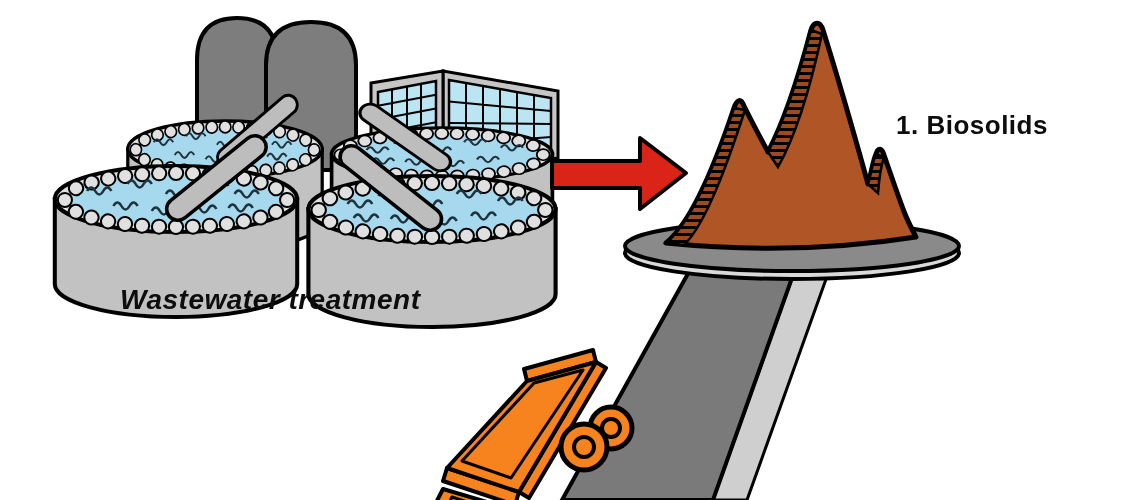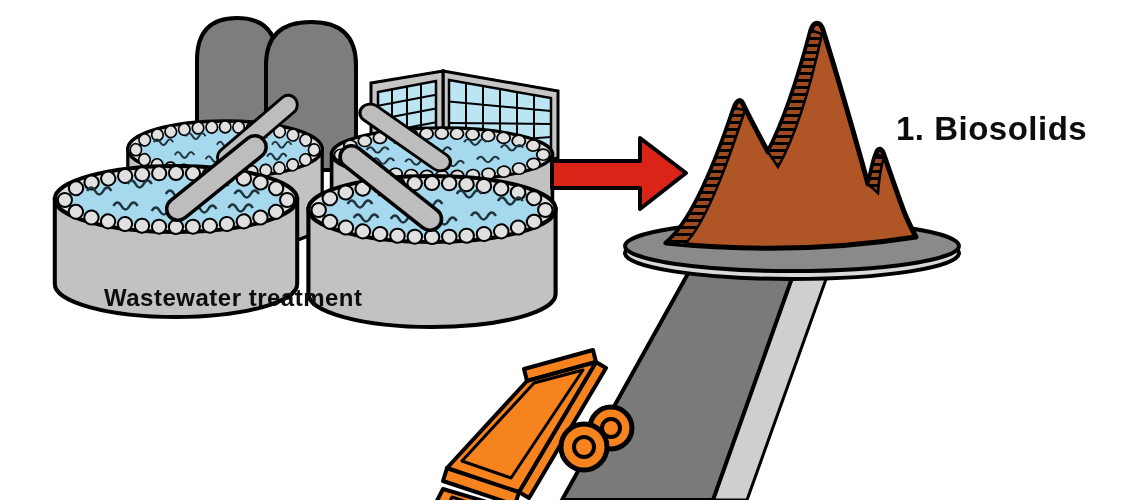--- a/index.html
+++ b/index.html
@@ -1,21 +1,21 @@
 <!DOCTYPE html>
 <html><head>
 <meta charset="utf-8">
 <style>
   html,body{margin:0;padding:0;background:#fff;}
   .stage{position:relative;width:1129px;height:500px;overflow:hidden;background:#fff;
          font-family:"Liberation Sans","DejaVu Sans",sans-serif;}
   .stage svg{position:absolute;left:0;top:0;}
   .caption{position:absolute;font-weight:bold;white-space:nowrap;}
-  #cap-wastewater{left:104px;top:284px;font-size:24px;letter-spacing:.5px;}
-  #cap-biosolids{left:896px;top:110px;font-size:33px;letter-spacing:.5px;}
+  #cap-wastewater{left:120px;top:284px;font-size:28px;letter-spacing:.5px;font-style:italic;}
+  #cap-biosolids{left:896px;top:110px;font-size:26px;letter-spacing:.5px;}
 </style>
 </head>
 <body>
 
 <div class="stage" style="background: rgb(255, 255, 255);">
 <svg width="1129" height="500" viewBox="0 0 1129 500">
   <defs>
     <pattern id="hatch" patternUnits="userSpaceOnUse" width="7" height="7">
       <rect width="7" height="7" fill="#9c4a1e"></rect>
       <path d="M0,3.5 H7" stroke-width="3" stroke="#000000"></path>

